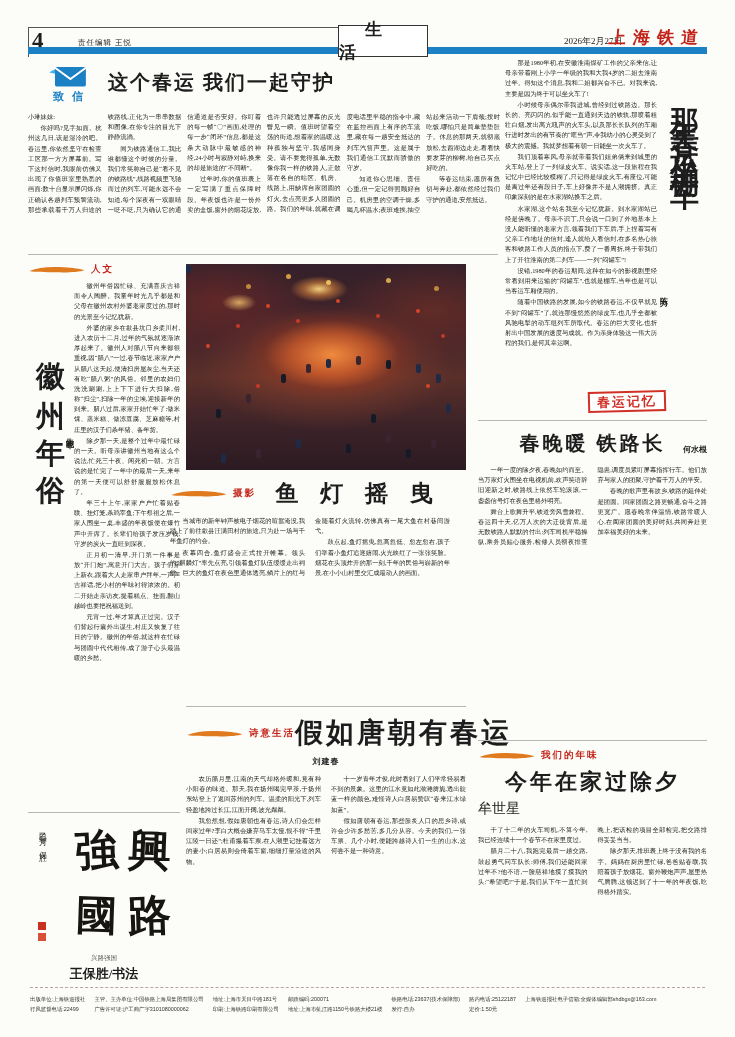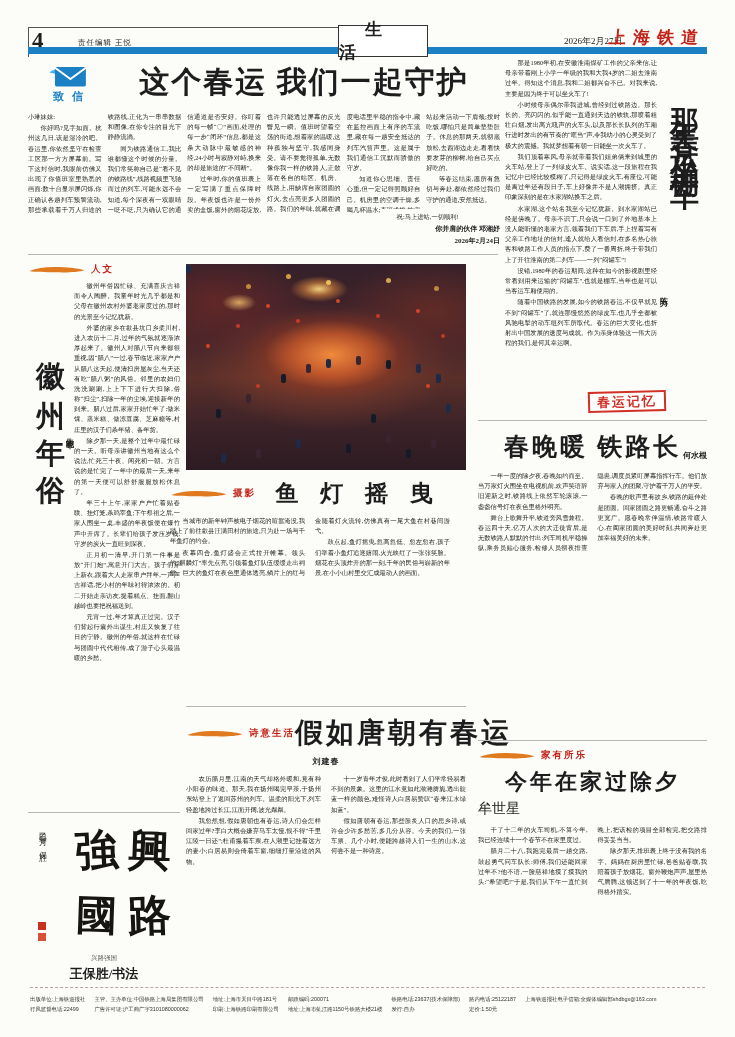--- a/index.html
+++ b/index.html
@@ -23,21 +23,21 @@
   .body-text{font-size:6.3px;line-height:1.62;text-align:justify;overflow:hidden;}
   .body-text p{margin:0 0 1px 0;text-indent:2em;}
   .sec-head{display:flex;align-items:center;gap:5px;height:15px;}
   .sec-label{font-size:9.5px;font-weight:900;color:#c22218;letter-spacing:2px;white-space:nowrap;}
   .brush{width:58px;height:9px;flex:none;}
   
   .letter{position:absolute;left:28px;top:60px;width:472px;height:192px;}
   .letter-head{display:flex;height:46px;}
   .badge{width:80px;display:flex;flex-direction:column;align-items:center;justify-content:center;}
   .badge-label{font-size:11px;font-weight:900;color:#1b80c4;letter-spacing:8px;text-indent:8px;margin-top:1px;}
-  .headline{flex:1;font-size:30px;font-weight:900;text-align:center;line-height:44px;letter-spacing:2px;white-space:nowrap;}
+  .headline{flex:1;font-size:20px;font-weight:900;line-height:44px;letter-spacing:2px;white-space:nowrap;}
   .letter-body{margin-top:6px;height:138px;column-count:6;column-gap:6px;position:relative;}
   .letter-body .salutation{text-indent:0;}
   .signoff{position:absolute;right:0;bottom:2px;width:120px;background:#fcfcf9;text-align:right;font-size:6.6px;line-height:1.8;padding:2px 0 0 4px;}
   .signoff .closing{text-align:left;text-indent:2em;font-size:6.3px;}
   .signoff .sig{font-weight:bold;font-size:7px;}
   
   .memoir{position:absolute;left:505px;top:58px;width:202px;height:356px;display:flex;}
   .memoir-text{flex:1;padding-right:6px;}
   .memoir-titlecol{width:44px;position:relative;}
   .vtitle{writing-mode:vertical-rl;text-orientation:upright;font-size:29px;font-weight:900;
@@ -87,21 +87,21 @@
   .pt-title{flex:1;text-align:center;font-size:23px;font-weight:900;letter-spacing:8px;white-space:nowrap;}
   .byline{text-align:center;font-size:8px;font-weight:bold;margin-top:4px;letter-spacing:1px;}
   .photo-text{margin-top:7px;height:150px;column-count:2;column-gap:10px;}
   
   .poetry{position:absolute;left:186px;top:714px;width:280px;}
   .po-title{flex:1;text-align:center;font-size:28px;font-weight:900;letter-spacing:3px;white-space:nowrap;}
   .po-text{margin-top:7px;height:206px;column-count:2;column-gap:10px;}
   
   .lyric{position:absolute;left:478px;top:426px;width:229px;}
   .ly-titlerow{position:relative;margin-top:4px;}
-  .ly-title{text-align:center;font-size:25px;font-weight:900;letter-spacing:3px;white-space:nowrap;}
+  .ly-title{text-align:center;font-size:20px;font-weight:900;letter-spacing:3px;white-space:nowrap;}
   .ly-author{position:absolute;right:0;bottom:2px;font-size:8px;font-weight:bold;}
   .ly-text{margin-top:8px;height:240px;column-count:2;column-gap:10px;}
   
   .family{position:absolute;left:478px;top:748px;width:229px;}
   .fa-title{text-align:center;font-size:22px;font-weight:900;letter-spacing:3px;margin-top:4px;white-space:nowrap;}
   .fa-author{font-size:14px;font-weight:normal;margin-top:3px;}
   .fa-text{margin-top:7px;height:150px;column-count:2;column-gap:10px;}
   
   .callig{position:absolute;left:28px;top:818px;width:152px;height:162px;}
   .art{position:relative;height:132px;}
@@ -149,25 +149,20 @@
           <rect x="8" y="6" width="38" height="24" rx="2" fill="#1b80c4"></rect>
           <path d="M8 7 L27 21 L46 7" stroke="#ffffff" stroke-width="2.4" fill="none"></path>
         </svg>
         <div class="badge-label" data-interactable="false">致信</div>
       </div>
       <div class="headline" data-interactable="false">这个春运 我们一起守护</div>
     </div>
     <div class="letter-body body-text" data-interactable="false">
       <p class="salutation" data-interactable="false">小琳妹妹:</p>
       <span><p data-interactable="false">你好吗?见字如面。杭州这几日,该是湿冷的吧。春运里,你依然坚守在检查工区那一方方屏幕前。写下这封信时,我眼前仿佛又出现了你值班室里熟悉的画面:数十台显示屏闪烁,你正确认各趟列车预警流动,那些承载着千万人归途的铁路线,正化为一串串数据和图像,在你专注的目光下静静流淌。</p><p data-interactable="false">同为铁路通信工,我比谁都懂这个时候的分量。我们常笑称自己是“看不见的铁路线”,线路视频里飞驰而过的列车,可能永远不会知道,每个深夜有一双眼睛一眨不眨,只为确认它的通信通道是否安好。你盯着的每一帧“〇”画面,处理的每一步“闭环”信息,都是这条大动脉中最敏感的神经,24小时与寂静对峙,换来的却是旅途的“不间断”。</p><p data-interactable="false">过年时,你的值班表上一定写满了重点保障时段。年夜饭也许是一份外卖的盒饭,窗外的烟花绽放,也许只能透过屏幕的反光瞥见一瞬。值班时望着空荡的街道,想着家的温暖,这种孤独与坚守,我感同身受。请不要觉得孤单,无数像你我一样的铁路人,正散落在各自的站区、机房、线路上,用缺席自家团圆的灯火,去点亮更多人团圆的路。我们的年味,就藏在调度电话里平稳的指令中,藏在监控画面上有序的车流里,藏在每一趟安全抵达的列车汽笛声里。这是属于我们通信工沉默而骄傲的守岁。</p><p data-interactable="false">知道你心思细、责任心重,但一定记得照顾好自己。机房里的空调干燥,多喝几杯温水;夜班难挨,抽空站起来活动一下肩颈;按时吃饭,哪怕只是简单垫垫肚子。休息的那两天,就彻底放松,去西湖边走走,看看快要发芽的柳树,给自己买点好吃的。</p><p data-interactable="false">等春运结束,愿所有急切与奔赴,都依然经过我们守护的通道,安然抵达。</p></span>
-      <div class="signoff" data-interactable="false">
-        <div class="closing" data-interactable="false">祝:马上进站,一切顺利!</div>
-        <div class="sig" data-interactable="false">你并肩的伙伴  邓湘妤</div>
-        <div class="sig" data-interactable="false">2026年2月24日</div>
-      </div>
     </div>
   </div>
   <div class="hline" style="left:28px;top:254px;width:470px;" data-interactable="false"></div>
 
   <div class="memoir" data-interactable="false">
     <div class="memoir-text body-text" data-interactable="false">
       <span><p data-interactable="false">那是1980年初,在安徽淮南煤矿工作的父亲来信,让母亲带着刚上小学一年级的我和大我4岁的二姐去淮南过年。得知这个消息,我和二姐都兴奋不已。对我来说,主要是因为终于可以坐火车了!</p><p data-interactable="false">小时候母亲偶尔带我进城,曾经到过铁路边。那长长的、亮闪闪的,似乎能一直通到天边的铁轨,那喷着粗壮白烟,发出高亢吼声的火车头,以及那长长队列的车厢行进时发出的有节奏的“哐当”声,令我幼小的心灵受到了极大的震撼。我就梦想着有朝一日能坐一次火车了。</p><p data-interactable="false">我们顶着寒风,母亲就带着我们姐弟俩来到城里的火车站,登上了一列绿皮火车。说实话,这一段旅程在我记忆中已经比较模糊了,只记得是绿皮火车,有座位,可能是离过年还有段日子,车上好像并不是人潮拥挤。真正印象深刻的是在水家湖站换车之后。</p><p data-interactable="false">水家湖,这个站名我至今记忆犹新。到水家湖站已经是傍晚了。母亲不识丁,只会说一口到了外地基本上没人能听懂的老家方言,领着我们下车后,手上捏着写有父亲工作地址的信封,逢人就给人看信封,在多名热心旅客和铁路工作人员的指点下,费了一番周折,终于带我们上了开往淮南的第二列车——一列“闷罐车”!</p><p data-interactable="false">没错,1980年的春运期间,这种在如今的影视剧里经常看到用来运输的“闷罐车”,也就是棚车,当年也是可以当客运车厢使用的。</p><p data-interactable="false">随着中国铁路的发展,如今的铁路春运,不仅早就见不到“闷罐车”了,就连那慢悠悠的绿皮车,也几乎全都被风驰电掣的动车组列车所取代。春运的巨大变化,也折射出中国发展的速度与成就。作为亲身体验这一伟大历程的我们,是何其幸运啊。</p></span>
     </div>
     <div class="memoir-titlecol" data-interactable="false">
       <span class="vtitle" data-interactable="false">那年春运坐棚车</span>
@@ -244,21 +239,21 @@
       <span><p data-interactable="false">一年一度的除夕夜,春晚如约而至。当万家灯火围坐在电视机前,欢声笑语辞旧迎新之时,铁路线上依然车轮滚滚,一盏盏信号灯在夜色里格外明亮。</p><p data-interactable="false">舞台上歌舞升平,铁道旁风雪兼程。春运四十天,亿万人次的大迁徙背后,是无数铁路人默默的付出:列车司机平稳操纵,乘务员贴心服务,检修人员彻夜排查隐患,调度员紧盯屏幕指挥行车。他们放弃与家人的团聚,守护着千万人的平安。</p><p data-interactable="false">春晚的歌声里有故乡,铁路的延伸处是团圆。回家团圆之路更畅通,奋斗之路更宽广。愿春晚常伴温情,铁路常暖人心,在阖家团圆的美好时刻,共同奔赴更加幸福美好的未来。</p></span>
     </div>
   </div>
   <div class="hline" style="left:478px;top:740px;width:229px;" data-interactable="false"></div>
 
   <div class="family" data-interactable="false">
     <div class="sec-head">
       <svg class="brush" data-interactable="false" viewBox="0 0 80 12">
         <path d="M2 8 C14 3,30 1.5,50 3 C62 4,72 5,78 7 C70 9.5,55 10.5,38 9.8 C24 9.3,10 9.8,2 8 Z" fill="#e07a1f"></path>
       </svg>
-      <span class="sec-label" data-interactable="false">家有所乐</span>
+      <span class="sec-label" data-interactable="false">我们的年味</span>
     </div>
     <div class="fa-title" data-interactable="false">今年在家过除夕</div>
     <div class="fa-author" data-interactable="false">牟世星</div>
     <div class="fa-text body-text" data-interactable="false">
       <span><p data-interactable="false">干了十二年的火车司机,不算今年,我已经连续十一个春节不在家里度过。</p><p data-interactable="false">腊月二十八,我跑完最后一趟交路,鼓起勇气问车队长:师傅,我们还能回家过年不?他不语,一脸慈祥地摸了摸我的头:“希望吧!”于是,我们从下午一直忙到晚上,把该检的项目全部检完,把交路排得妥妥当当。</p><p data-interactable="false">除夕那天,排班表上终于没有我的名字。妈妈在厨房里忙碌,爸爸贴春联,我陪着孩子放烟花。窗外鞭炮声声,屋里热气腾腾,这顿迟到了十一年的年夜饭,吃得格外踏实。</p></span>
     </div>
   </div>
 
   <div class="hline" style="left:28px;top:812px;width:152px;" data-interactable="false"></div>
   <div class="callig" data-interactable="false">

